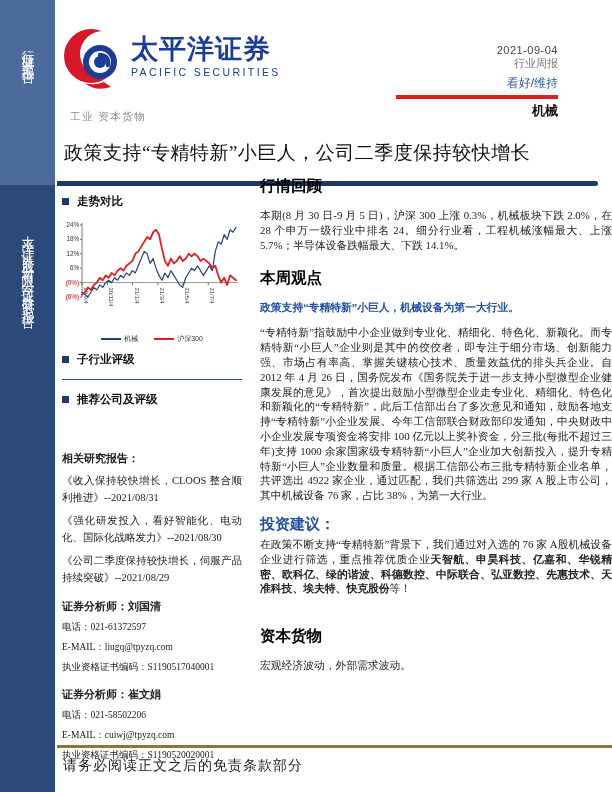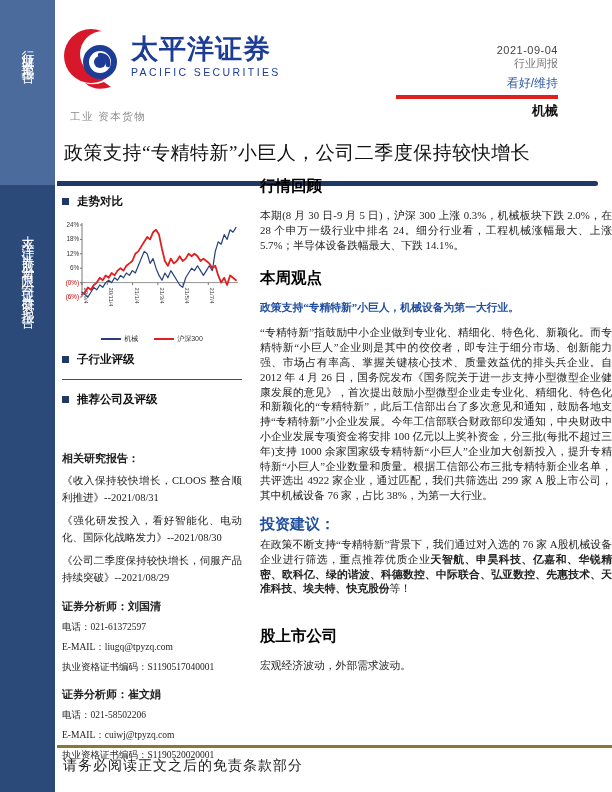--- a/index.html
+++ b/index.html
@@ -201,21 +201,21 @@
     <div class="main-head">行情回顾</div>
     <div class="para">本期(8 月 30 日-9 月 5 日)，沪深 300 上涨 0.3%，机械板块下跌 2.0%，在 28 个申万一级行业中排名 24。细分行业看，工程机械涨幅最大、上涨 5.7%；半导体设备跌幅最大、下跌 14.1%。</div>
 
     <div class="main-head view-head">本周观点</div>
     <div class="lead">政策支持“专精特新”小巨人，机械设备为第一大行业。</div>
     <div class="para">“专精特新”指鼓励中小企业做到专业化、精细化、特色化、新颖化。而专精特新“小巨人”企业则是其中的佼佼者，即专注于细分市场、创新能力强、市场占有率高、掌握关键核心技术、质量效益优的排头兵企业。自 2012 年 4 月 26 日，国务院发布《国务院关于进一步支持小型微型企业健康发展的意见》，首次提出鼓励小型微型企业走专业化、精细化、特色化和新颖化的“专精特新”，此后工信部出台了多次意见和通知，鼓励各地支持“专精特新”小企业发展。今年工信部联合财政部印发通知，中央财政中小企业发展专项资金将安排 100 亿元以上奖补资金，分三批(每批不超过三年)支持 1000 余家国家级专精特新“小巨人”企业加大创新投入，提升专精特新“小巨人”企业数量和质量。根据工信部公布三批专精特新企业名单，共评选出 4922 家企业，通过匹配，我们共筛选出 299 家 A 股上市公司，其中机械设备 76 家，占比 38%，为第一大行业。</div>
 
     <div class="advice-head">投资建议：</div>
     <div class="para"><span>在政策不断支持“专精特新”背景下，我们通过对入选的 76 家 A股机械设备企业进行筛选，重点推荐优质企业</span><span style="font-weight: bold;">天智航、申昊科技、亿嘉和、华锐精密、欧科亿、绿的谐波、科德数控、中际联合、弘亚数控、先惠技术、天准科技、埃夫特、快克股份</span><span>等！</span></div>
 
-    <div class="main-head risk-head">股上市公司</div>
+    <div class="main-head risk-head">资本货物</div>
     <div class="para">宏观经济波动，外部需求波动。</div>
   </div>
 
   <div class="footer-line"></div>
   <div class="disclaimer">请务必阅读正文之后的免责条款部分</div>
   <div class="motto">守正 出奇 宁静 致远</div>
 
 </div>
 
 </body></html>

